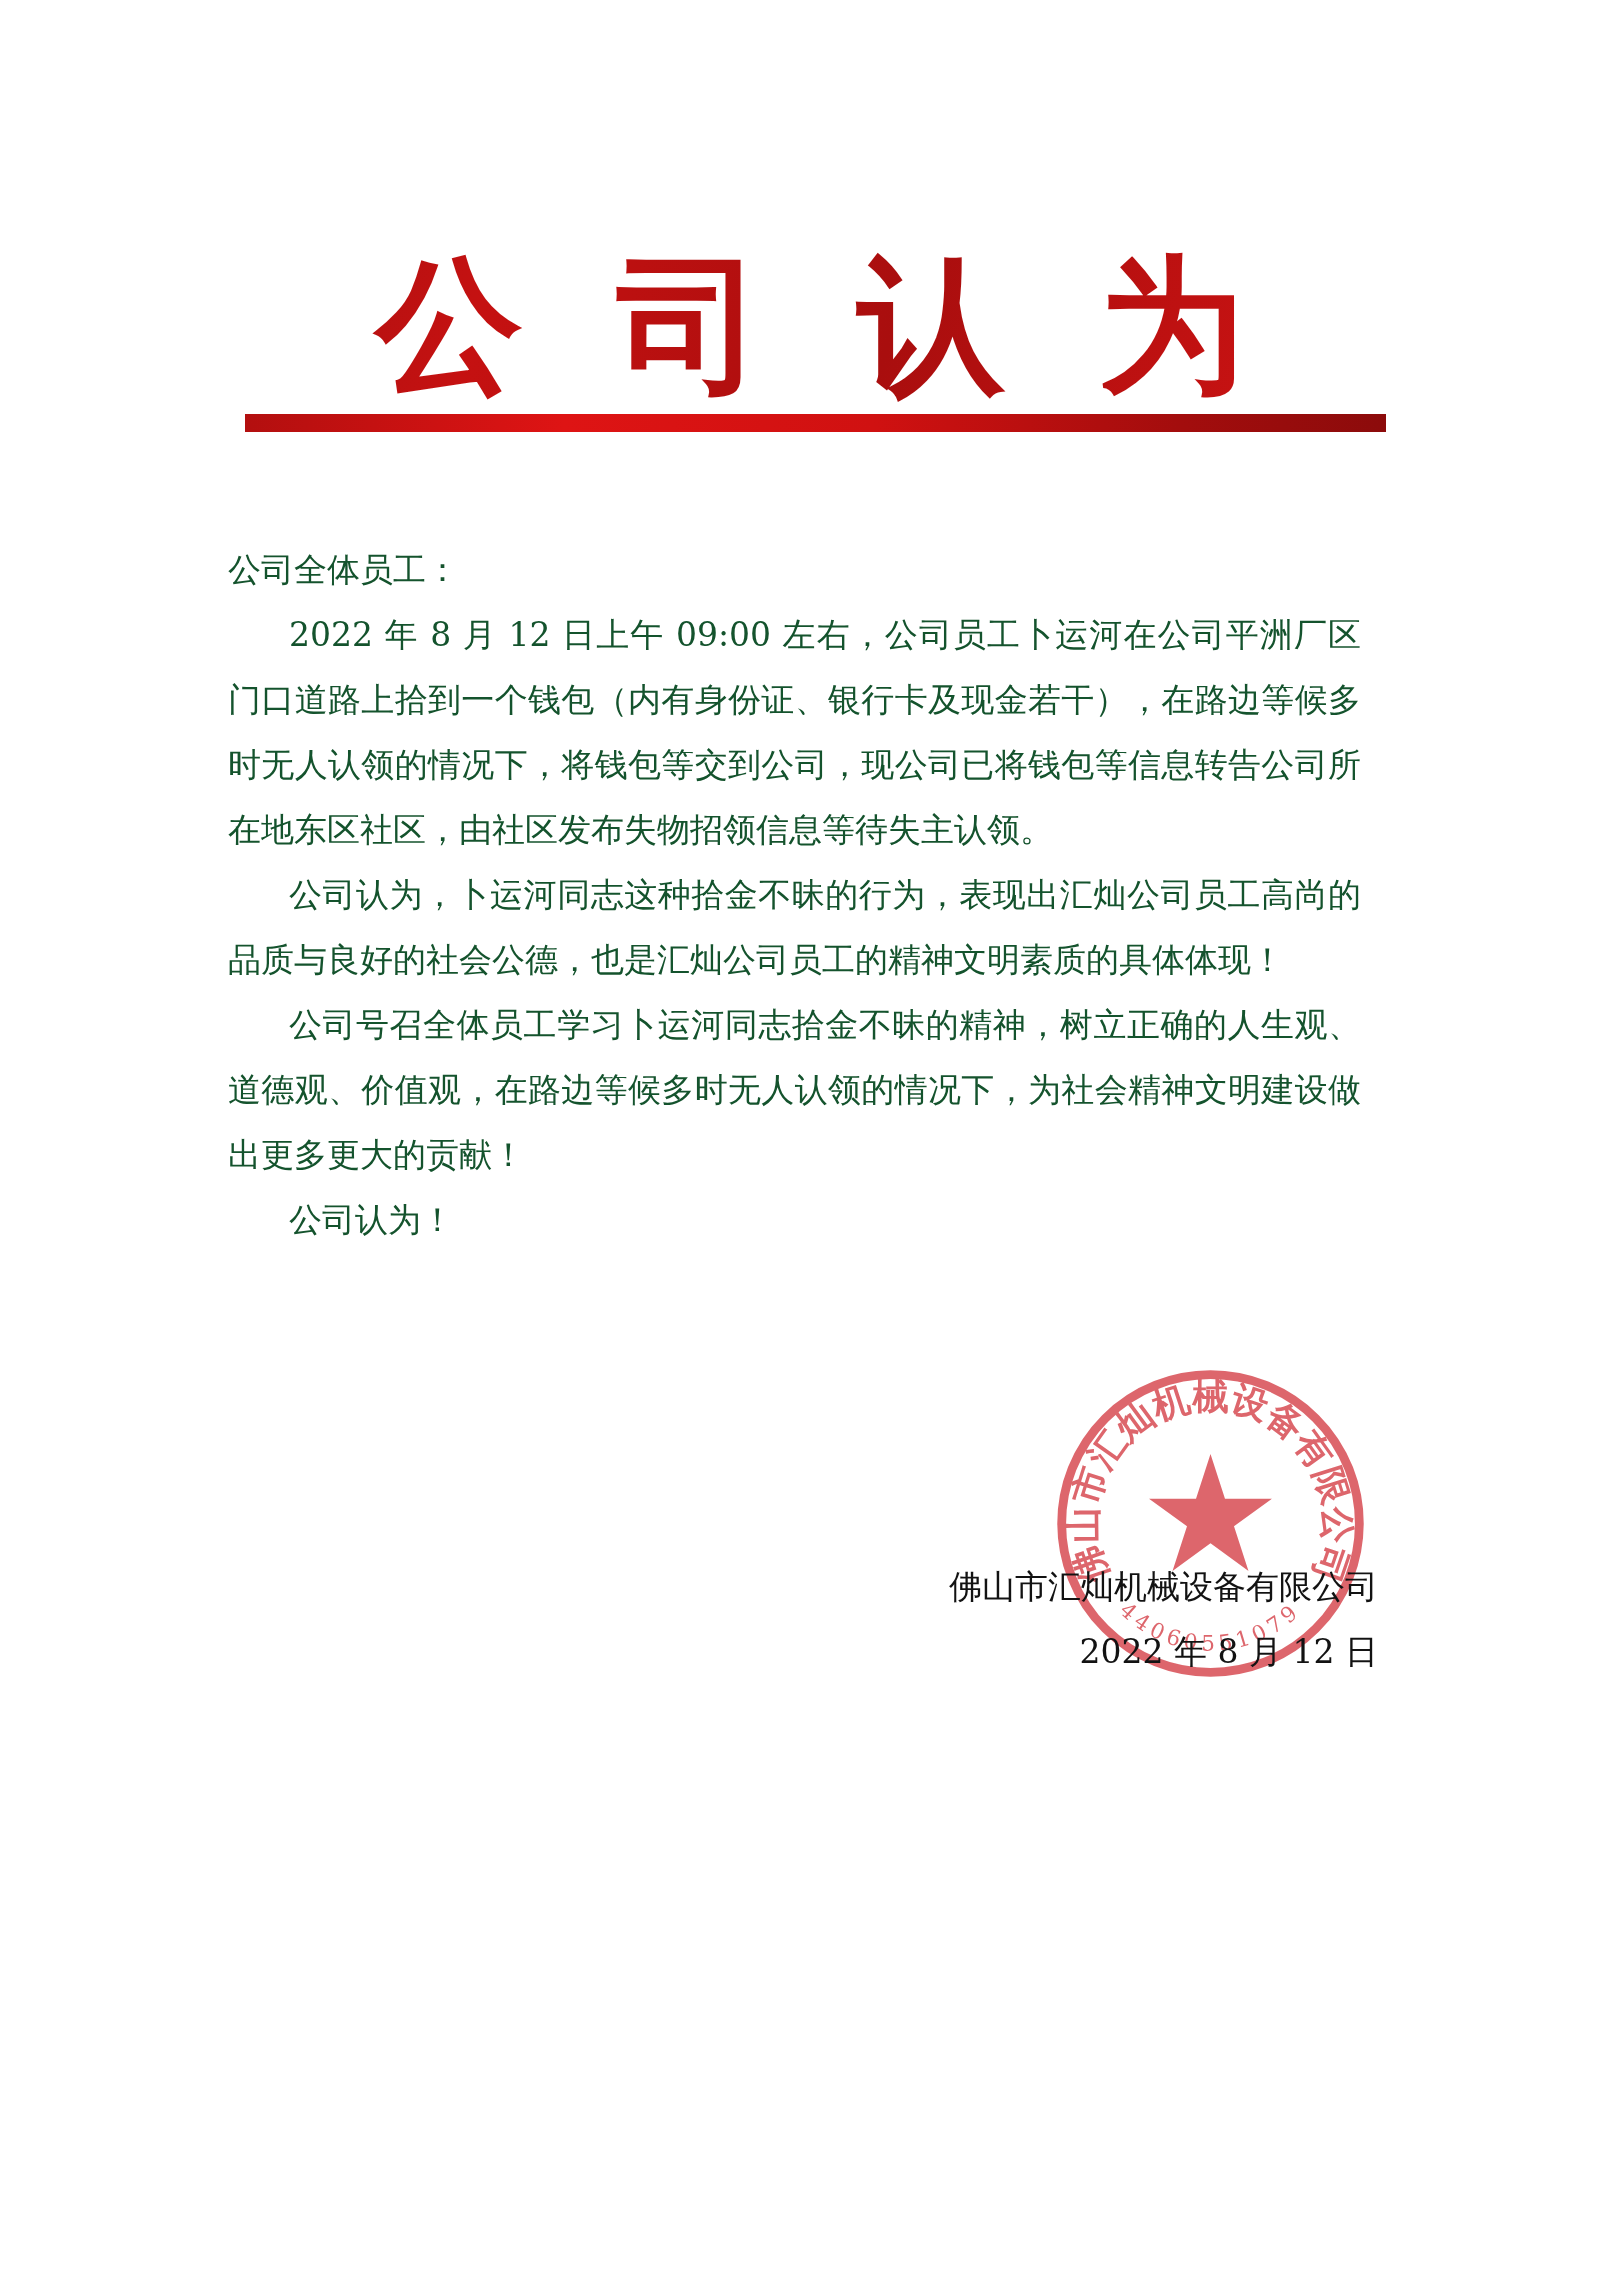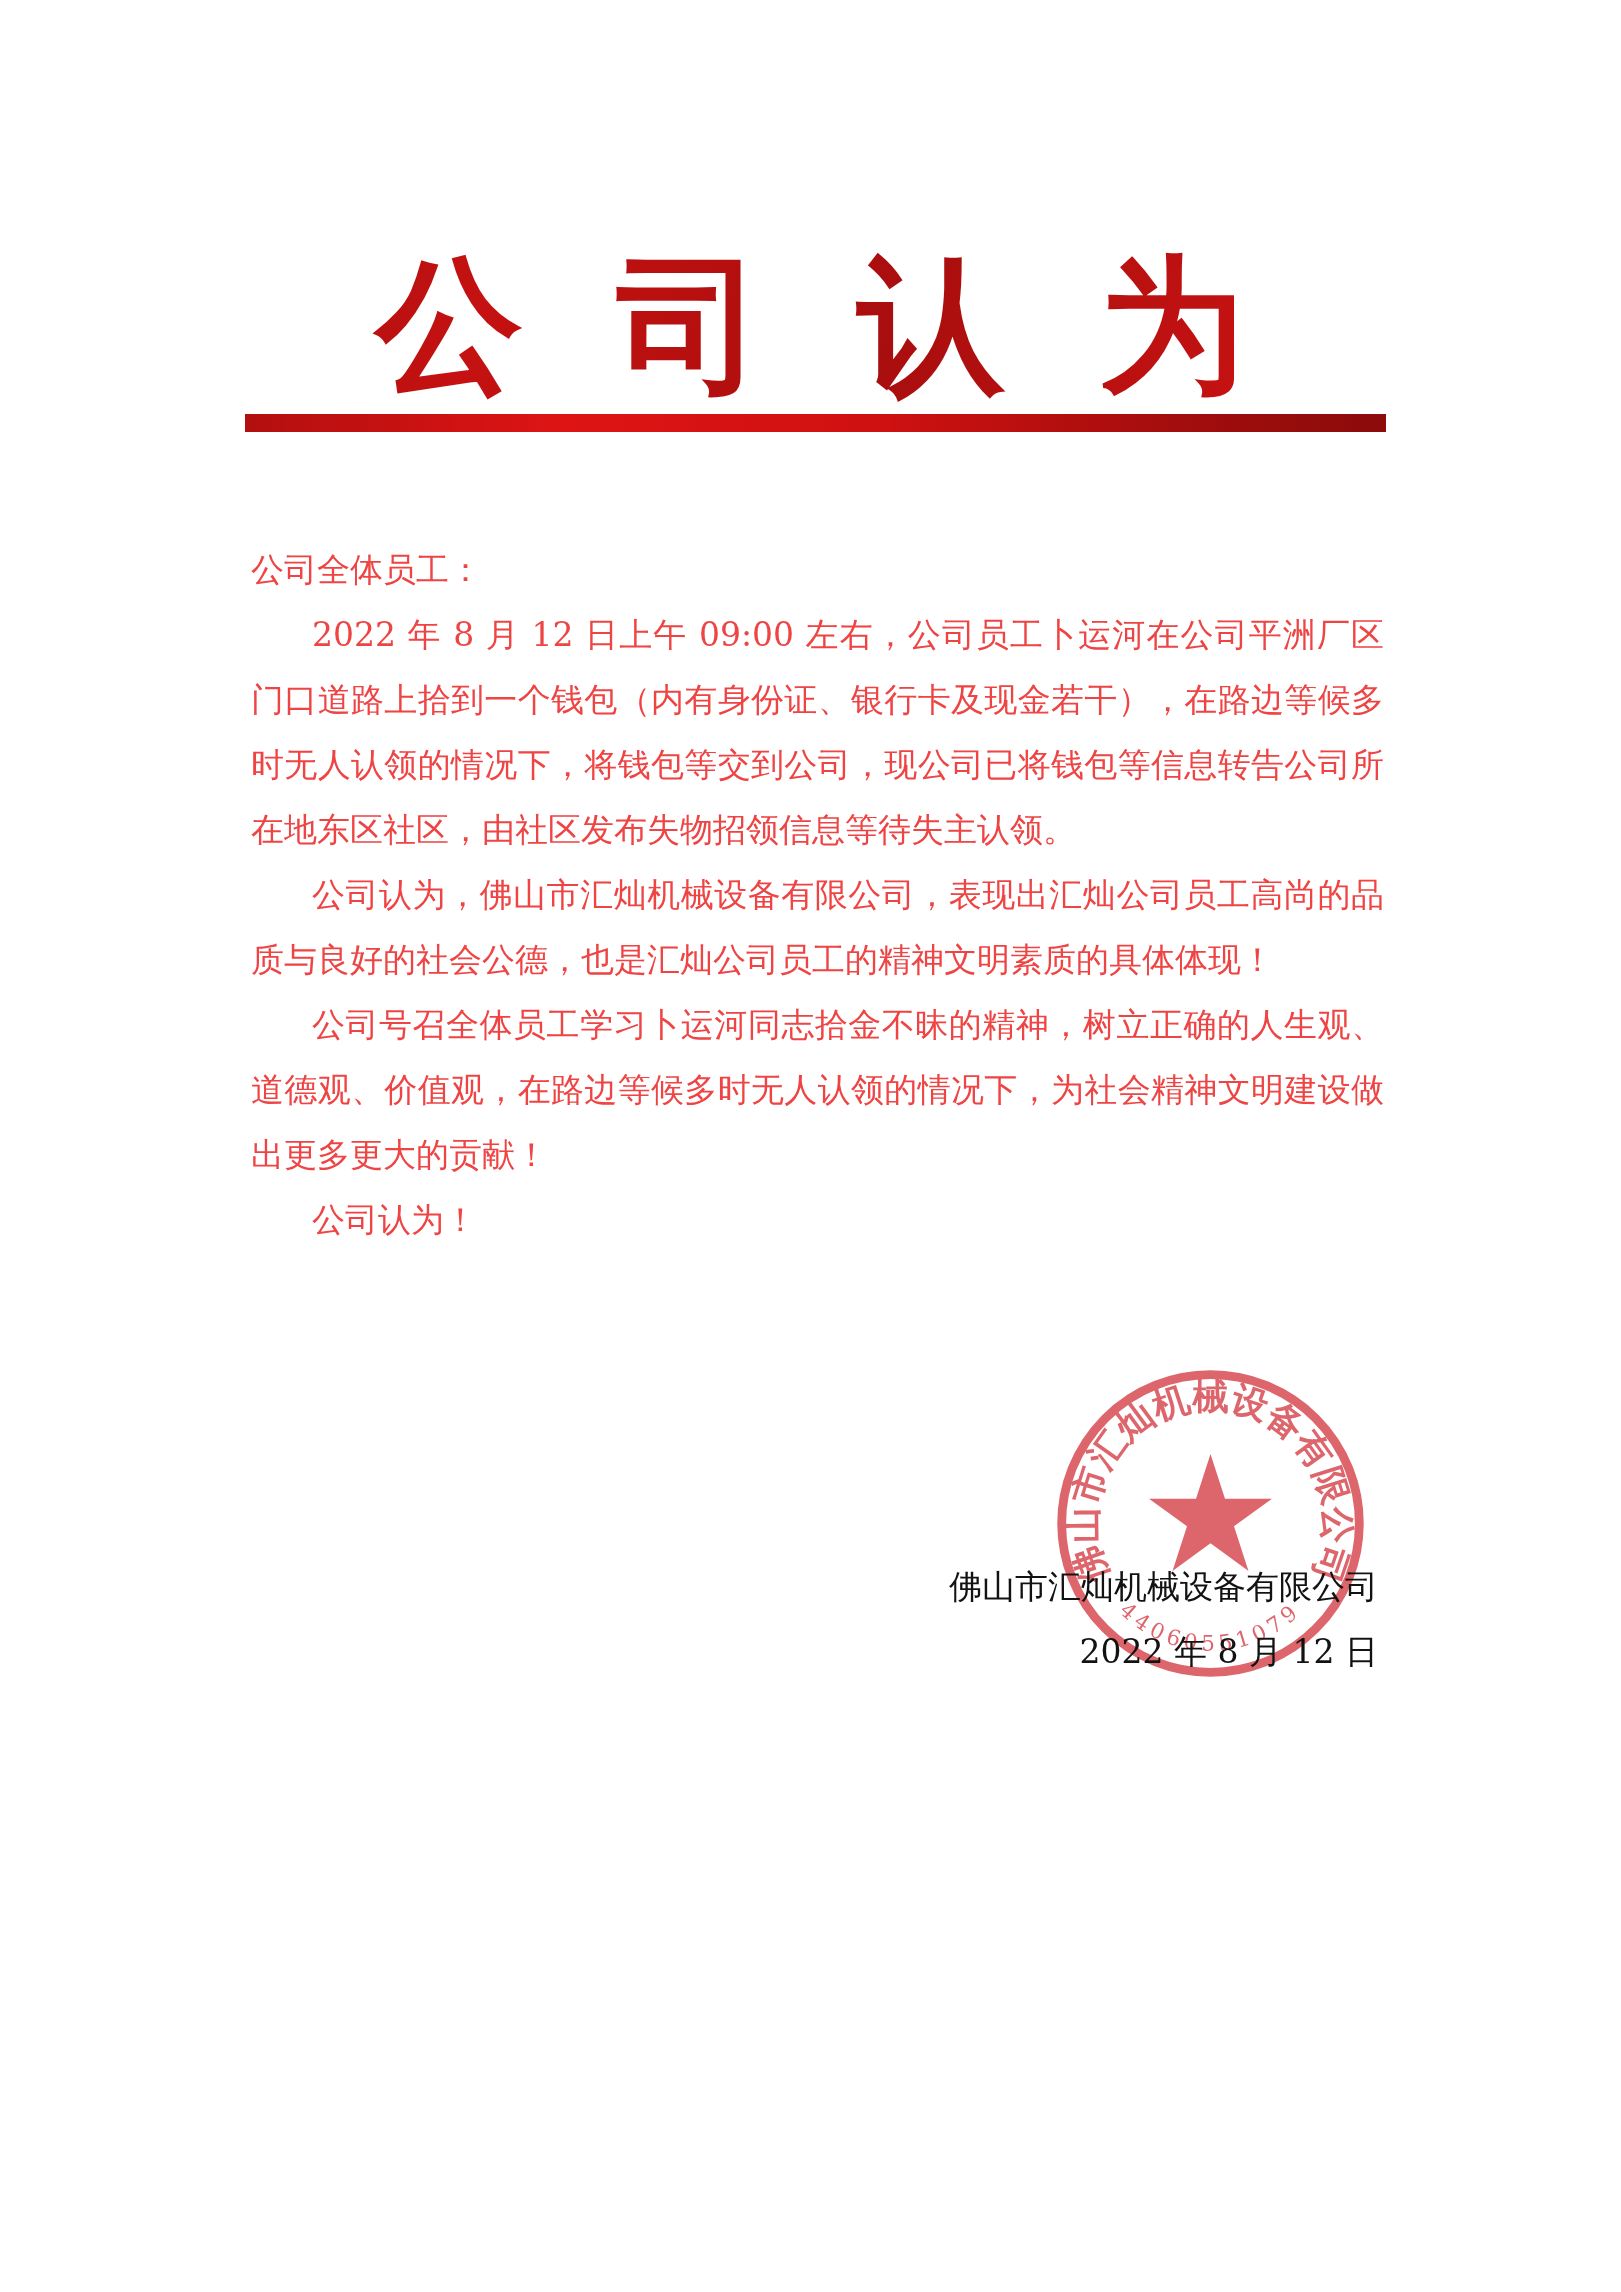--- a/index.html
+++ b/index.html
@@ -40,25 +40,25 @@
     left: 245px;
     width: 1141px;
     height: 17.6px;
     background: linear-gradient(90deg, #b30f0f 0%, #de1414 28%, #d01111 55%, #a30d0d 82%, #8c0b0b 100%);
   }
 
   
   .body-text {
     position: absolute;
     top: 537px;
-    left: 251px;
+    left: 228px;
     width: 1133px;
     font-size: 33px;
     line-height: 65px;
-    color: #ef4444;
+    color: #14532d;
     text-align: justify;
   }
   .body-text p { margin: 0; text-indent: 61px; }
   .body-text p.salutation { text-indent: 0; }
 
   
   .signature {
     position: absolute;
     top: 1554px;
     right: 243px;
@@ -89,21 +89,21 @@
 
 <div class="page">
 
   <div class="doc-title">公司认为</div>
 
   <div class="title-divider"></div>
 
   <div class="body-text">
     <p class="salutation">公司全体员工：</p>
     <p>2022 年 8 月 12 日上午 09:00 左右，公司员工卜运河在公司平洲厂区门口道路上拾到一个钱包（内有身份证、银行卡及现金若干），在路边等候多时无人认领的情况下，将钱包等交到公司，现公司已将钱包等信息转告公司所在地东区社区，由社区发布失物招领信息等待失主认领。</p>
-    <p>公司认为，佛山市汇灿机械设备有限公司，表现出汇灿公司员工高尚的品质与良好的社会公德，也是汇灿公司员工的精神文明素质的具体体现！</p>
+    <p>公司认为，卜运河同志这种拾金不昧的行为，表现出汇灿公司员工高尚的品质与良好的社会公德，也是汇灿公司员工的精神文明素质的具体体现！</p>
     <p>公司号召全体员工学习卜运河同志拾金不昧的精神，树立正确的人生观、道德观、价值观，在路边等候多时无人认领的情况下，为社会精神文明建设做出更多更大的贡献！</p>
     <p>公司认为！</p>
   </div>
 
   <svg class="seal" viewBox="0 0 334 334" xmlns="http://www.w3.org/2000/svg">
     <defs>
       <path id="sealArcTop" d="M 65.7 225.5 A 117 117 0 1 1 268.3 225.5" fill="none"></path>
       <path id="sealArcBottom" d="M 54.4 232 A 130 130 0 0 0 279.6 232" fill="none"></path>
     </defs>
     <circle cx="167" cy="167" r="152" fill="none" stroke="#d6454d" stroke-width="9"></circle>

